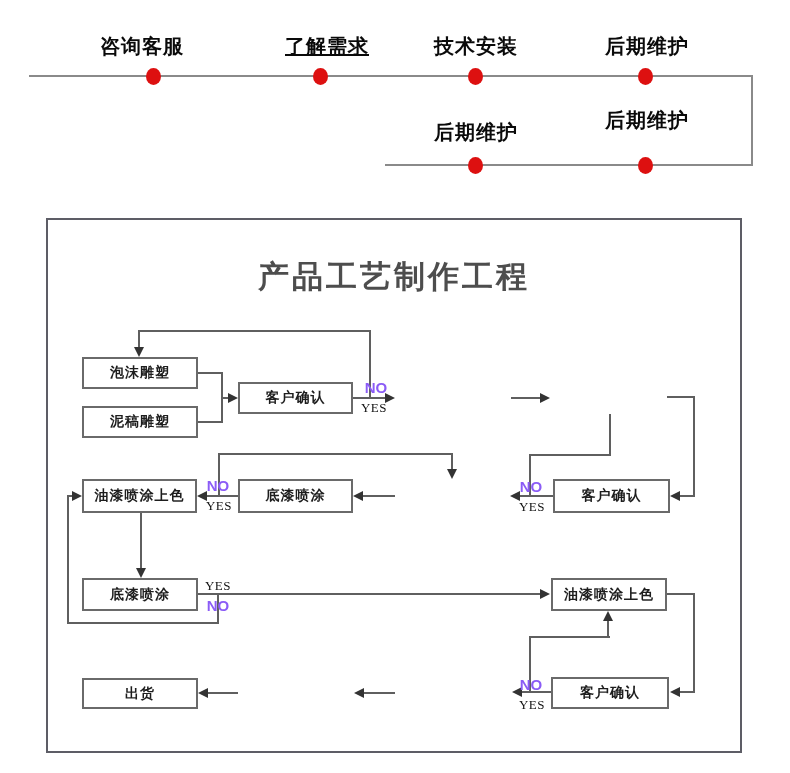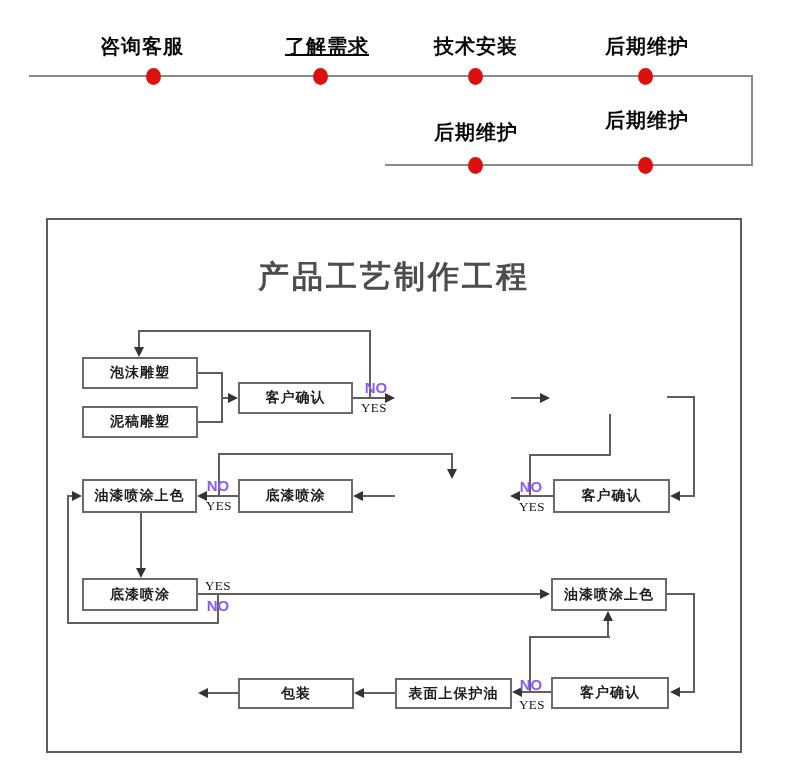--- a/index.html
+++ b/index.html
@@ -63,22 +63,21 @@
   <div class="box" style="left:82px;top:406px;width:116px;height:32px;">泥稿雕塑</div>
   <div class="box" style="left:238px;top:382px;width:115px;height:32px;">客户确认</div>
 
   <div class="box" style="left:82px;top:479px;width:115px;height:34px;">油漆喷涂上色</div>
   <div class="box" style="left:238px;top:479px;width:115px;height:34px;">底漆喷涂</div>
   <div class="box" style="left:553px;top:479px;width:117px;height:34px;">客户确认</div>
 
   <div class="box" style="left:82px;top:578px;width:116px;height:33px;">底漆喷涂</div>
   <div class="box" style="left:551px;top:578px;width:116px;height:33px;">油漆喷涂上色</div>
 
-  <div class="box" style="left:238px;top:678px;width:116px;height:31px;">包装</div>
-  <div class="box" style="left:395px;top:678px;width:117px;height:31px;">表面上保护油</div>
+  <div class="box" style="left:82px;top:678px;width:116px;height:31px;">出货</div>
   <div class="box" style="left:551px;top:677px;width:118px;height:32px;">客户确认</div>
 
   <div>
 
     <div class="hline" style="left:198px;top:372px;width:25px;"></div>
     <div class="hline" style="left:198px;top:421px;width:25px;"></div>
     <div class="vline" style="left:221px;top:372px;height:51px;"></div>
     <div class="hline" style="left:221px;top:397px;width:10px;"></div>
     <div class="arr arr-r" style="left:228px;top:393px;"></div>
 

